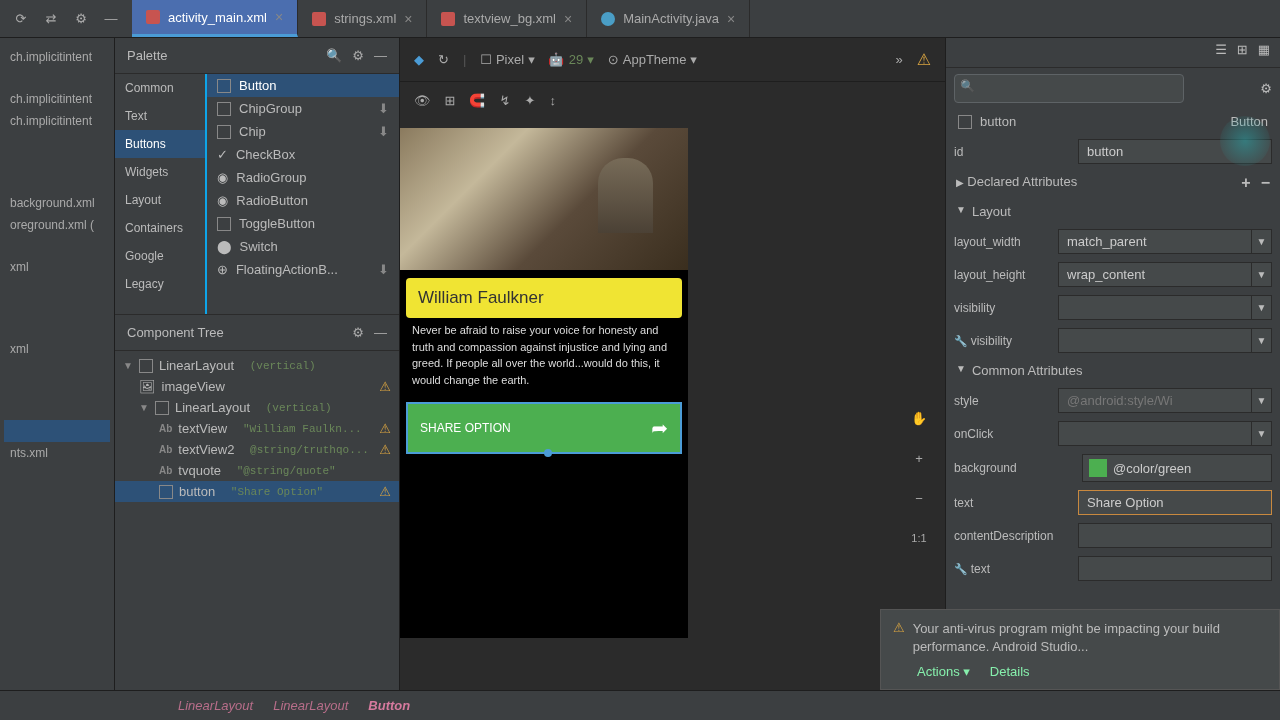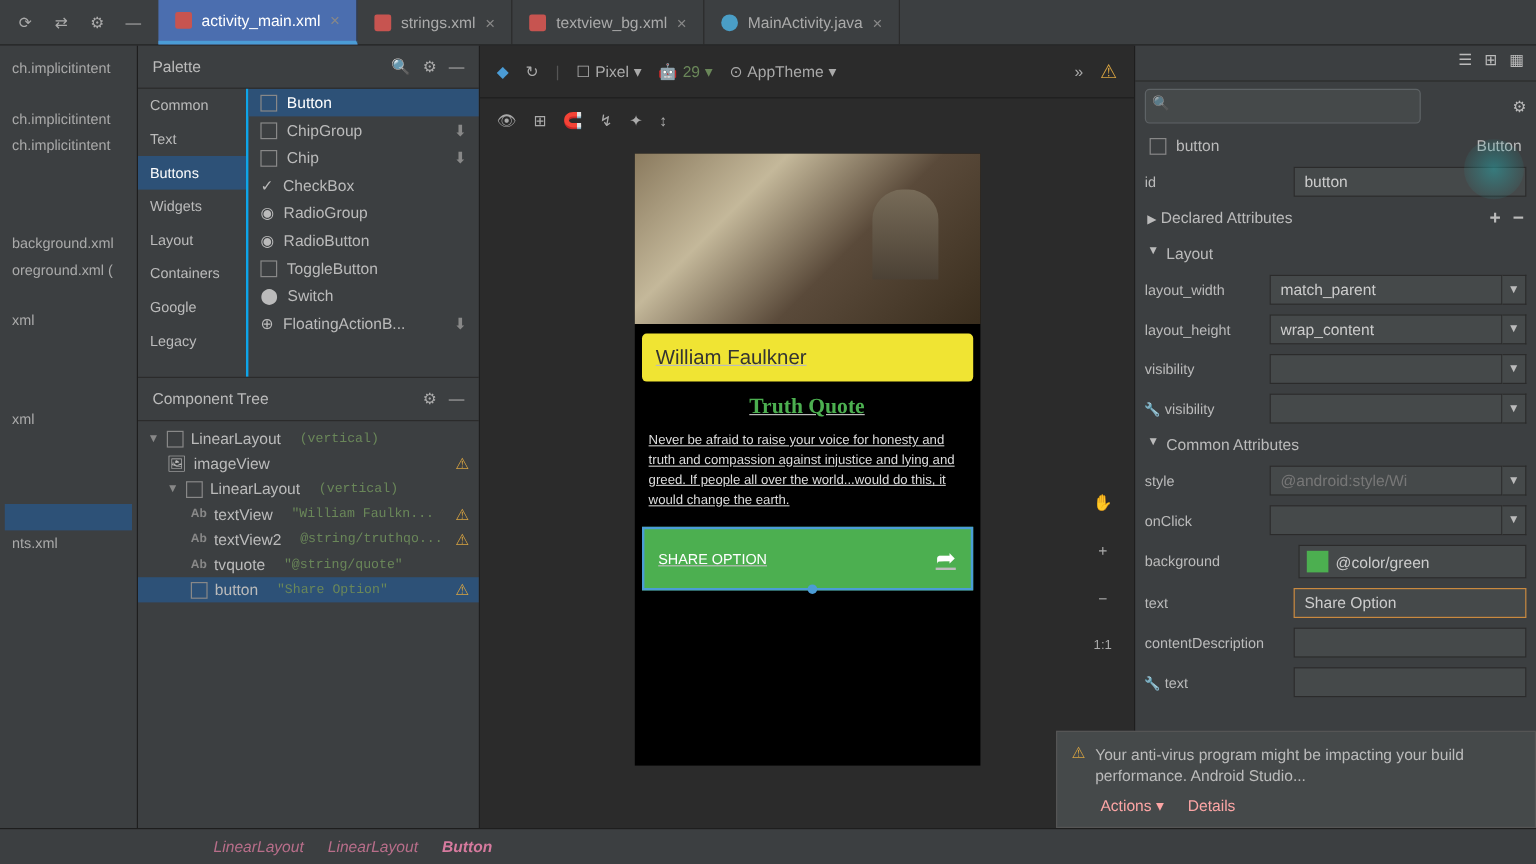--- a/index.html
+++ b/index.html
@@ -49,21 +49,21 @@
     .tree-warn { margin-left: auto; color: #d9a441; }
     .tree-detail { color: #6a8759; font-size: 11px; font-family: Liberation Mono, monospace; }
     .tree-arrow { color: #888; font-size: 10px; }
     
     .designer-col { flex: 1; background: #2b2b2b; display: flex; flex-direction: column; position: relative; }
     .design-toolbar { height: 44px; display: flex; align-items: center; gap: 14px; padding: 0 14px; border-bottom: 1px solid #1e1e1e; }
     .dt-item { display: flex; align-items: center; gap: 4px; cursor: pointer; color: #aaa; font-size: 13px; }
     .dt-sep { color: #555; }
     .design-toolbar2 { height: 36px; display: flex; align-items: center; gap: 14px; padding: 0 14px; }
     
-    .canvas-area { flex: 1; display: flex; align-items: flex-start; justify-content: center; padding: 10px 0; position: relative; text-decoration: underline; }
+    .canvas-area { flex: 1; display: flex; align-items: flex-start; justify-content: flex-start; padding: 10px 0; position: relative; }
     .phone { width: 288px; height: 510px; background: #000; position: relative; }
     .phone-img { width: 100%; height: 142px; background: linear-gradient(135deg, #8a7a5e 0%, #c4b89a 30%, #5a4a3a 60%, #3a2e1e 100%); position: relative; }
     .phone-img::after { content: ""; position: absolute; right: 35px; top: 30px; width: 55px; height: 75px; background: linear-gradient(#776b58, #4b4135); border-radius: 25px 25px 0 0; }
     .quote-name { margin: 8px 6px 4px; background: #f0e433; color: #333; padding: 10px 12px; font-size: 17px; border-radius: 4px; }
     .quote-title { text-align: center; color: #4caf50; font-family: serif; font-size: 18px; margin: 10px 0; font-weight: bold; }
     .quote-text { color: #ddd; font-size: 11px; padding: 0 12px; line-height: 1.5; }
     .share-btn { margin: 14px 6px; background: #4caf50; color: #fff; padding: 12px; display: flex; align-items: center; justify-content: space-between; font-size: 12px; border: 2px solid #4b9cd6; position: relative; }
     .share-btn::after { content: ""; position: absolute; bottom: -5px; left: 50%; width: 8px; height: 8px; background: #4b9cd6; border-radius: 50%; }
     .share-arrow { font-size: 20px; }
     
@@ -97,21 +97,21 @@
     .color-swatch { width: 18px; height: 18px; background: #4caf50; }
     .bg-row .attr-input { padding-left: 6px; display: flex; align-items: center; gap: 6px; }
     
     .id-highlight { position: absolute; right: 10px; top: 78px; width: 50px; height: 50px; border-radius: 50%; background: radial-gradient(circle, rgba(43,163,166,0.55), rgba(43,163,166,0.1) 70%); pointer-events: none; }
     
     .notif { position: absolute; bottom: 0; right: 0; width: 400px; background: #45494a; border: 1px solid #555; padding: 10px 12px; }
     .notif-row1 { display: flex; gap: 8px; }
     .notif-warn { color: #d9a441; }
     .notif-text { font-size: 13px; line-height: 1.4; }
     .notif-actions { display: flex; gap: 20px; margin-top: 8px; padding-left: 24px; }
-    .notif-link { color: #fca5a5; cursor: pointer; font-size: 13px; }
+    .notif-link { color: #86efac; cursor: pointer; font-size: 13px; }
     
     .bottom-bar { height: 30px; background: #3c3f41; border-top: 1px solid #1e1e1e; display: flex; align-items: center; }
     .breadcrumb { display: flex; gap: 4px; margin-left: 170px; font-style: italic; }
     .bc-item { color: #b86e8a; padding: 2px 8px; }
     .bc-item.last { color: #d67a9e; font-weight: bold; }
     
     .warn-ico { color: #d9a441; font-size: 16px; }
     .key-icon { font-size: 11px; margin-right: 3px; }
   </style>
 </head>
@@ -270,21 +270,20 @@
       <span class="dt-item">⊞</span>
       <span class="dt-item">🧲</span>
       <span class="dt-item">↯</span>
       <span class="dt-item">✦</span>
       <span class="dt-item">↕</span>
     </div>
     <div class="canvas-area">
       <div class="phone">
         <div class="phone-img"></div>
         <div class="quote-name">William Faulkner</div>
-        <div class="quote-title">Truth Quote</div>
         <div class="quote-text">Never be afraid to raise your voice for honesty and truth and compassion against injustice and lying and greed. If people all over the world...would do this, it would change the earth.</div>
         <div class="share-btn">
           <span>SHARE OPTION</span>
           <span class="share-arrow">➦</span>
         </div>
       </div>
       <div class="design-controls">
         <div class="dc-btn">✋</div>
         <div class="dc-btn">+</div>
         <div class="dc-btn">−</div>

